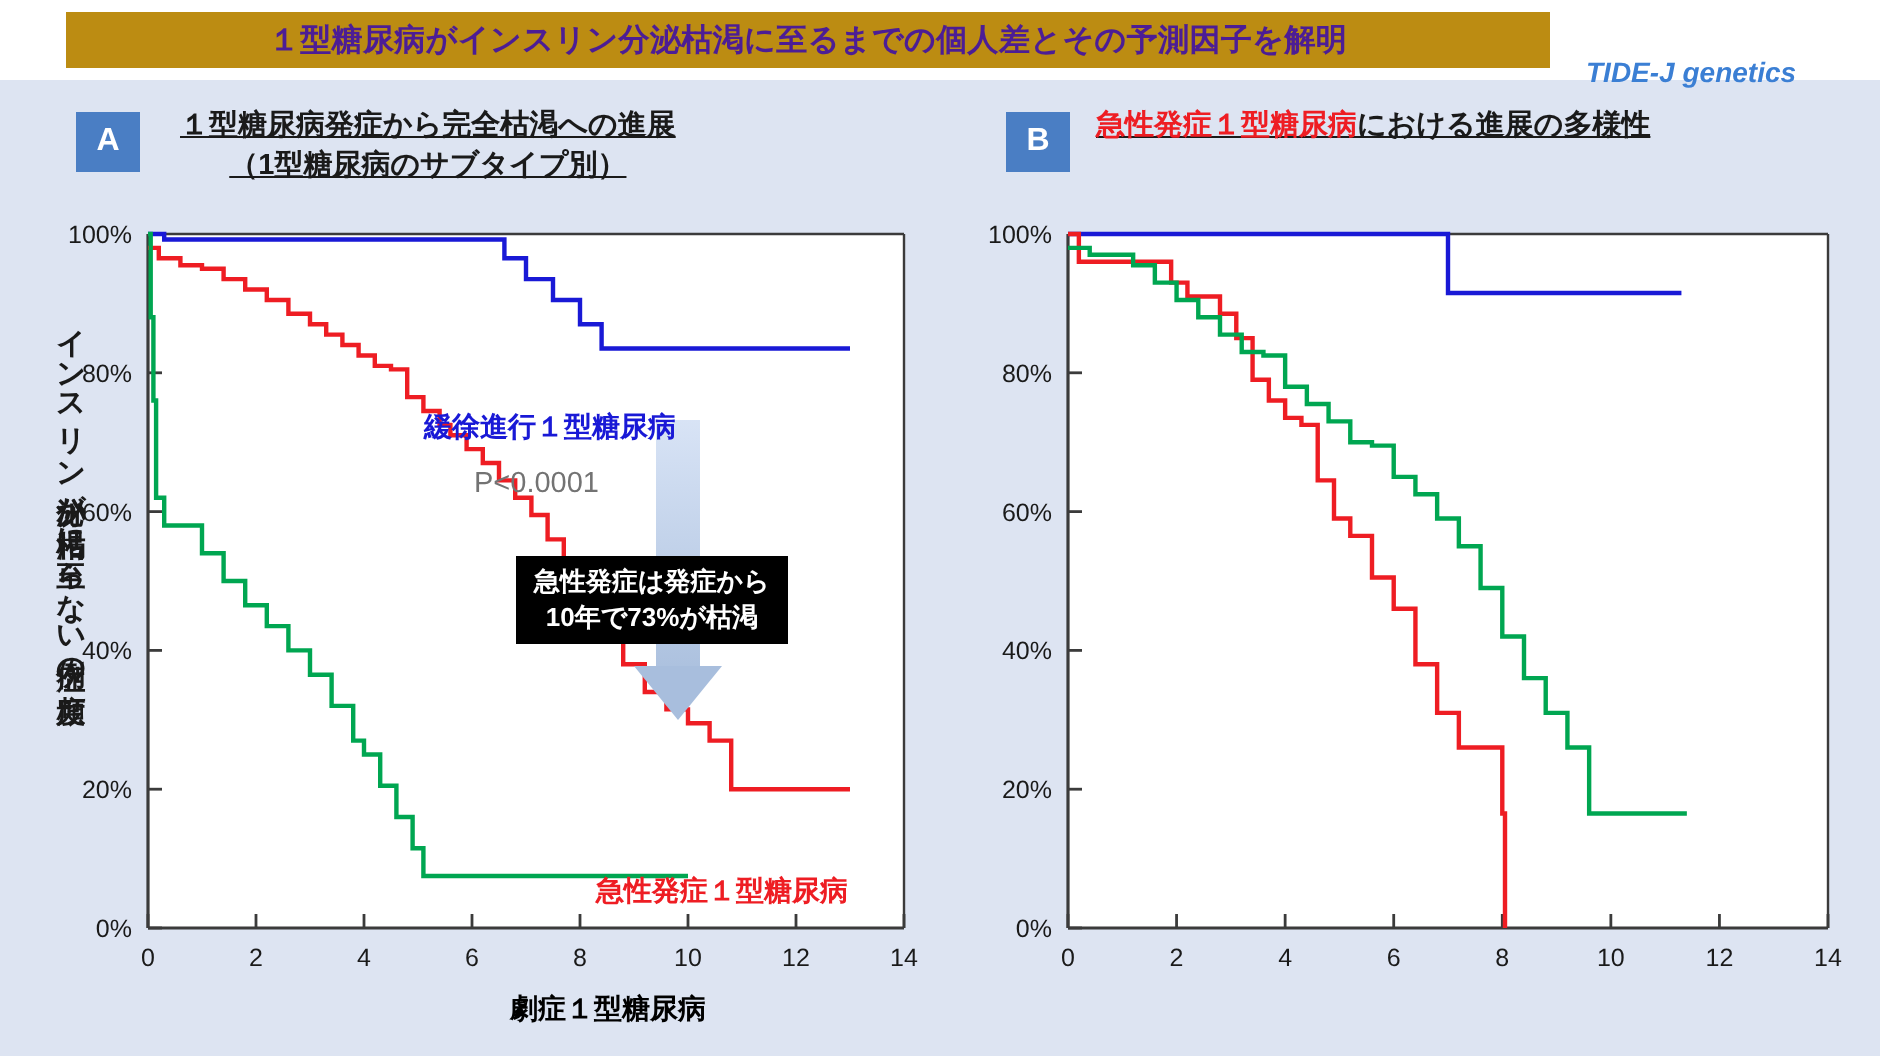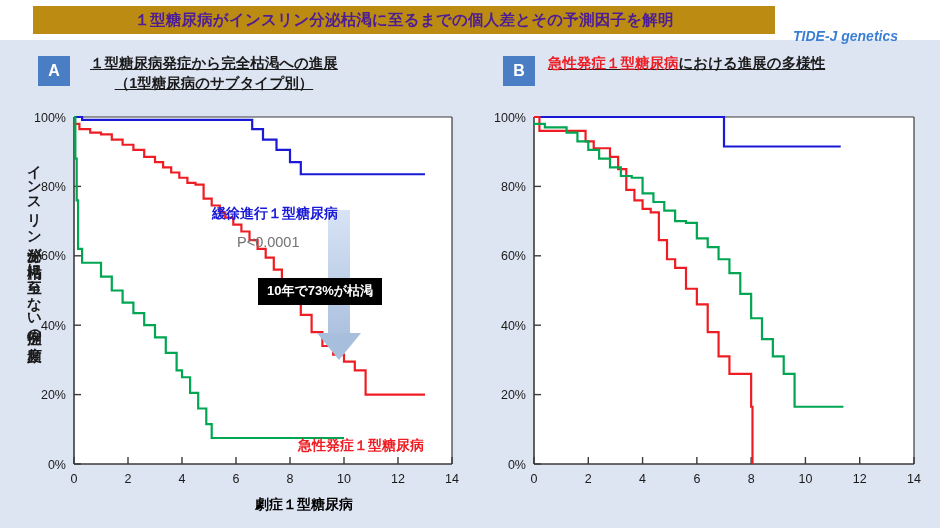--- a/index.html
+++ b/index.html
@@ -215,20 +215,21 @@
       </defs>
       <g>
         <rect x="328" y="168" width="22" height="125" fill="url(#arrowGradA)"></rect>
         <polygon points="317,291 361,291 339,318" fill="#a8bedd"></polygon>
       </g>
     </svg>
 
     <div class="pval" id="pval-a">P&lt;0.0001</div>
 
     <div id="annot-a">
+      <div>急性発症は発症から</div>
       <div>10年で73%が枯渇</div>
     </div>
 
     <div class="curve-tag tag-blue" id="tag-a-blue">緩徐進行１型糖尿病</div>
     <div class="curve-tag tag-red" id="tag-a-red">急性発症１型糖尿病</div>
     <div class="curve-tag tag-green" id="tag-a-green">劇症１型糖尿病</div>
   </div>
 
   <div class="panel" id="panel-b">
 

